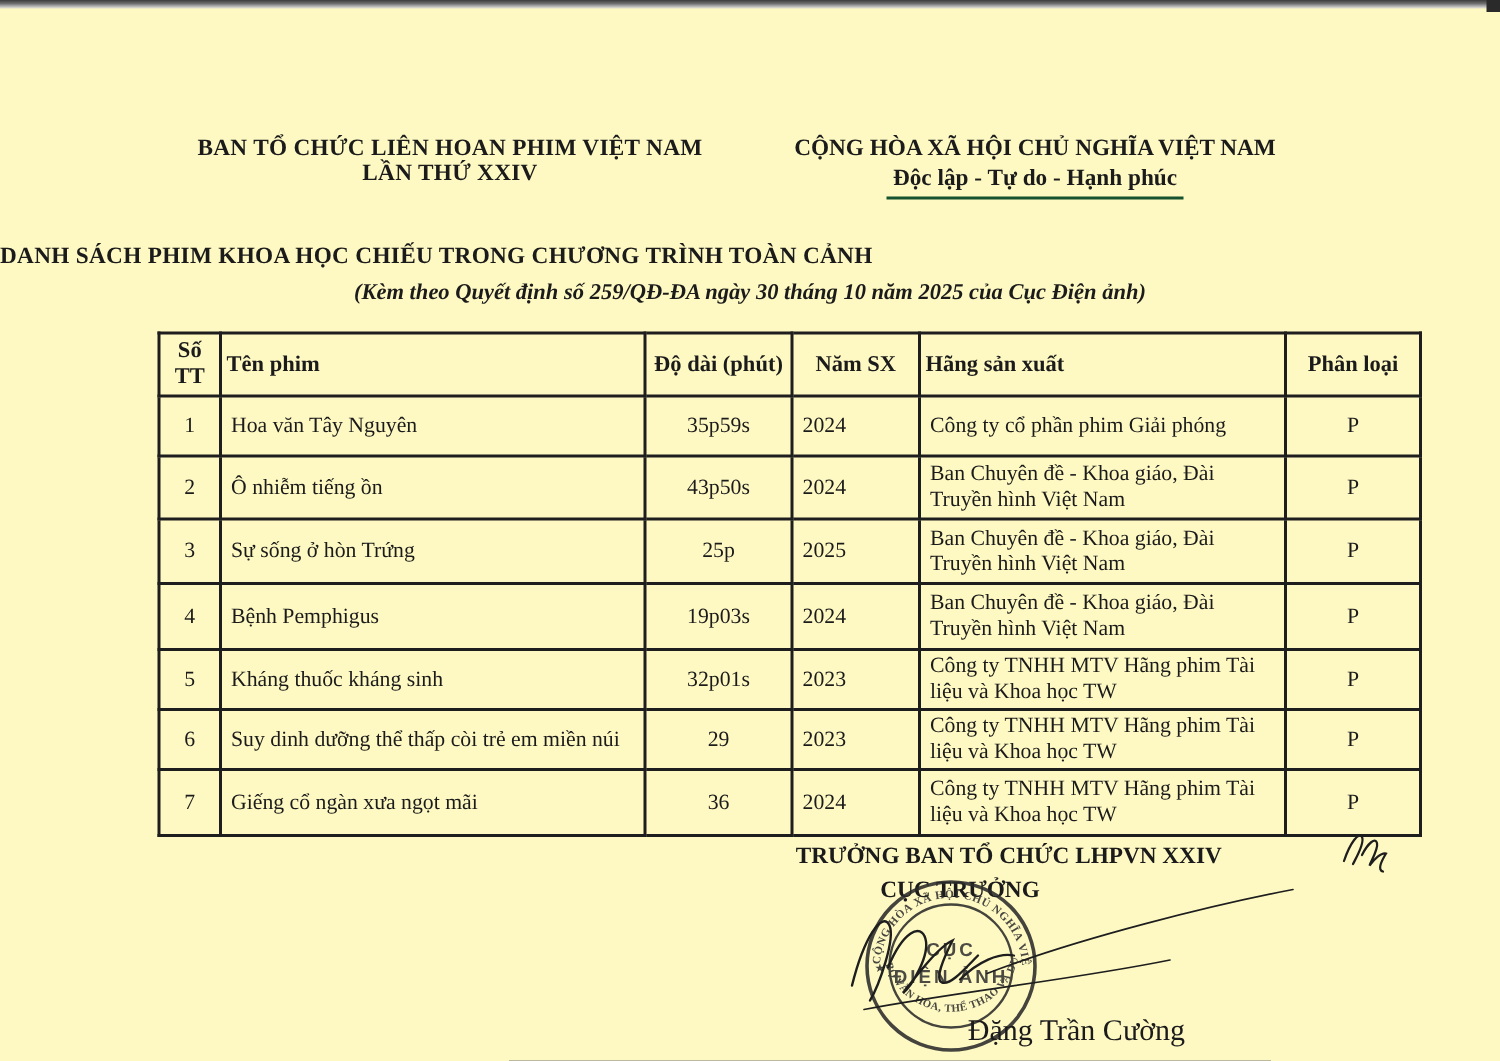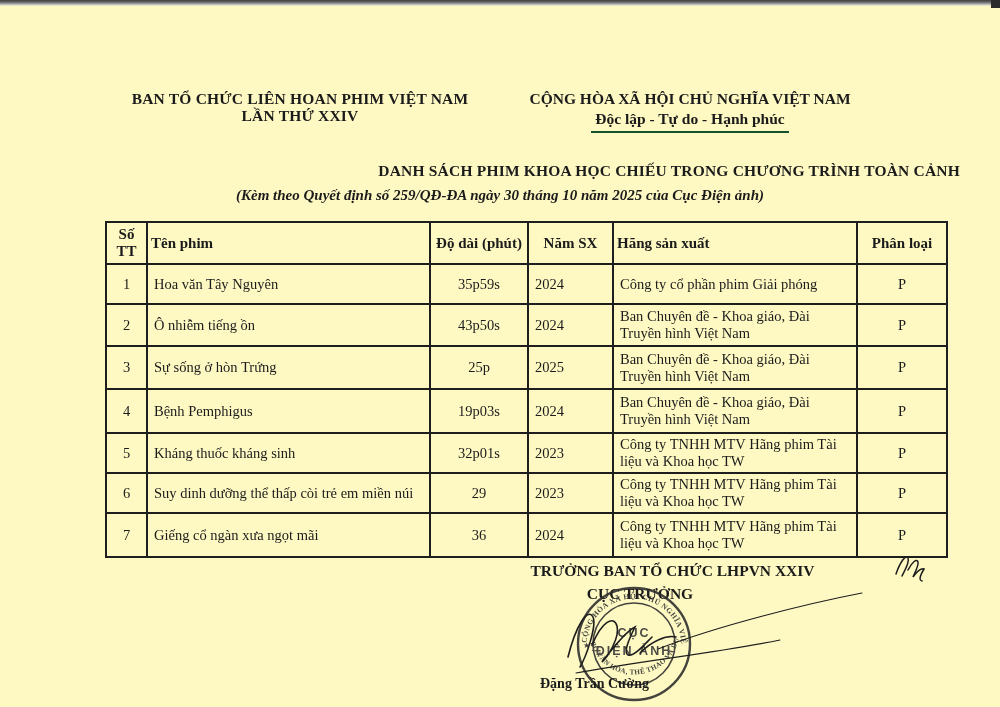--- a/index.html
+++ b/index.html
@@ -26,21 +26,21 @@
   .hdr-right{
     position:absolute;left:515px;top:90px;width:350px;
     text-align:center;font-weight:bold;font-size:15.5px;line-height:18px;
   }
   .hdr-right .motto{
     display:inline-block;font-size:15.5px;
     border-bottom:2px solid #14532d;padding:0 4px 3px 4px;margin-top:2px;
   }
   .doc-title{
     position:absolute;left:0;top:162px;width:960px;
-    text-align:right;font-weight:bold;font-size:15.5px;letter-spacing:.2px;
+    text-align:left;font-weight:bold;font-size:15.5px;letter-spacing:.2px;
   }
   .doc-subtitle{
     position:absolute;left:0;top:187px;width:1000px;
     text-align:center;font-style:italic;font-weight:bold;font-size:15px;
   }
   table.films{
     position:absolute;left:105px;top:221px;
     width:793px;border-collapse:collapse;table-layout:fixed;
     font-size:14.5px;
   }
@@ -63,21 +63,21 @@
   .ftr-line1{
     position:absolute;left:500px;top:562px;width:345px;
     text-align:center;font-weight:bold;font-size:15.5px;
   }
   .ftr-line2{
     position:absolute;left:520px;top:585px;width:240px;
     text-align:center;font-weight:bold;font-size:15.5px;
   }
   .ftr-signer{
     position:absolute;left:540px;top:676px;width:250px;
-    text-align:left;font-weight:bold;font-size:14px;
+    text-align:right;font-weight:normal;font-size:20px;
   }
   .stamp-sig{position:absolute;left:480px;top:565px;}
   .initials{position:absolute;left:888px;top:548px;}
 </style>
 </head>
 <body>
 
 <div class="page">
 
   <div class="scan-edge-top"></div>

